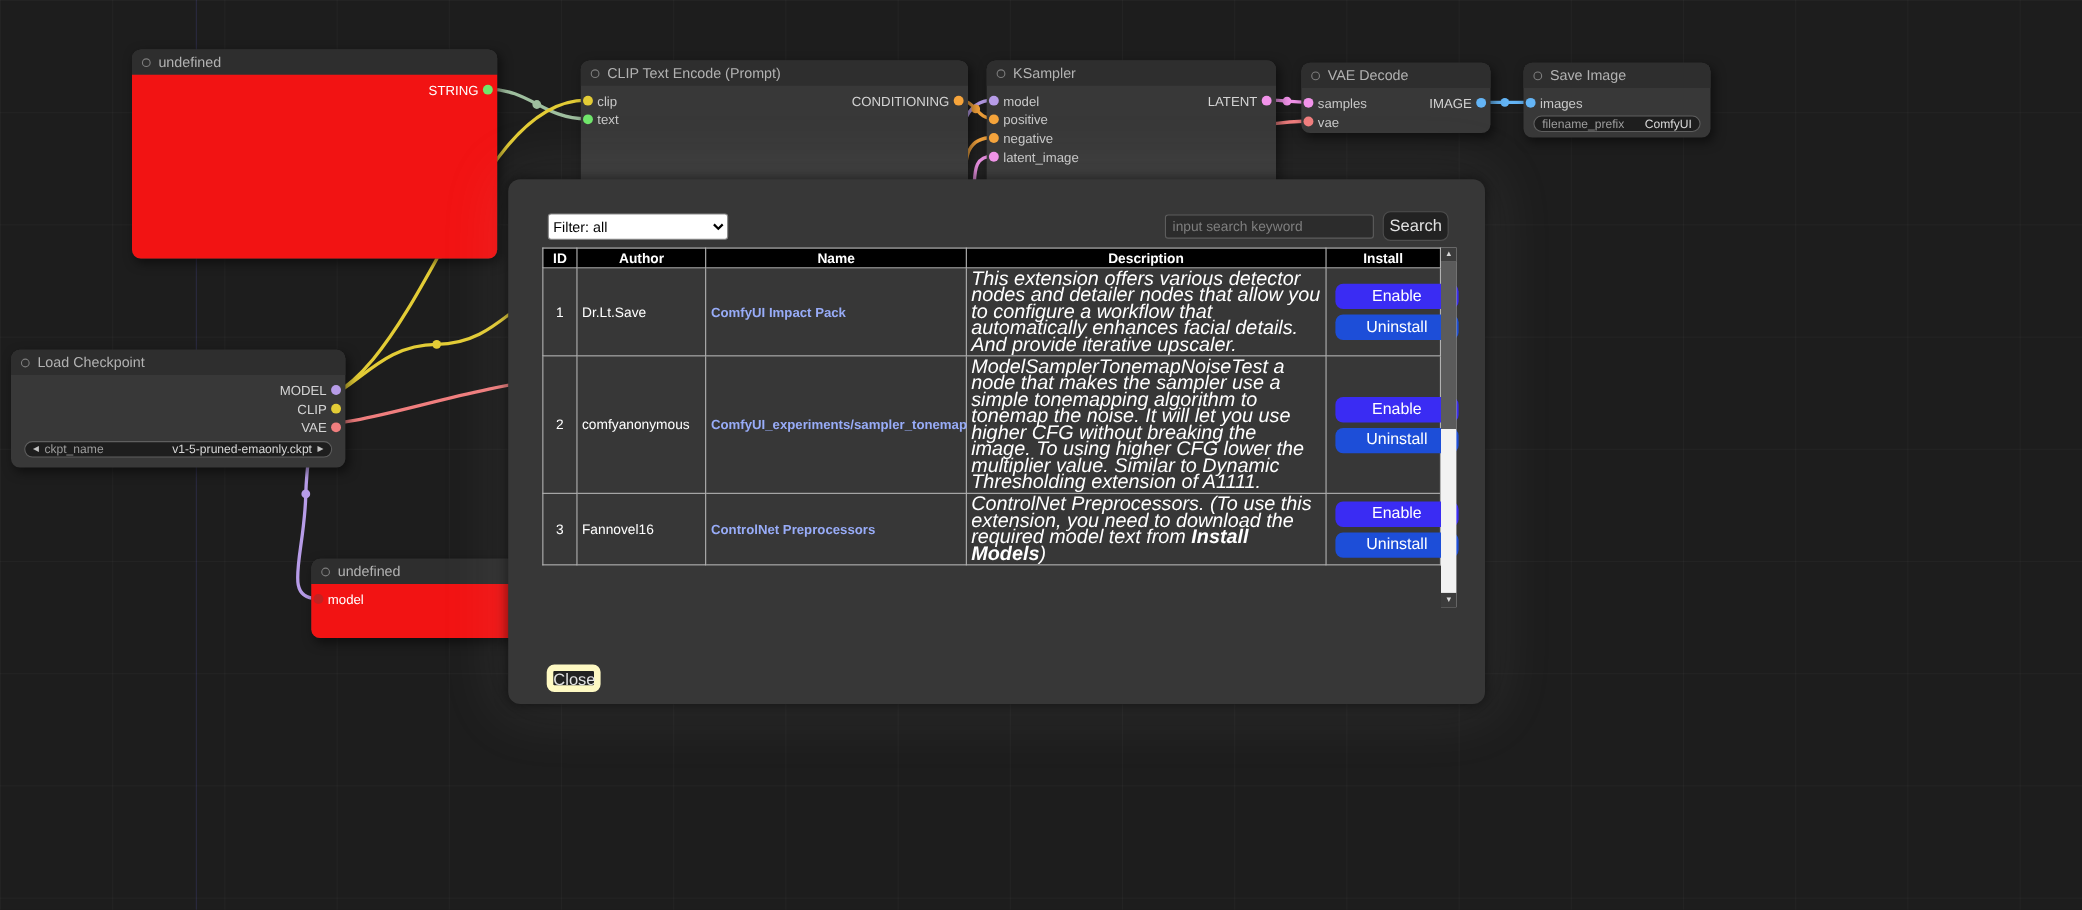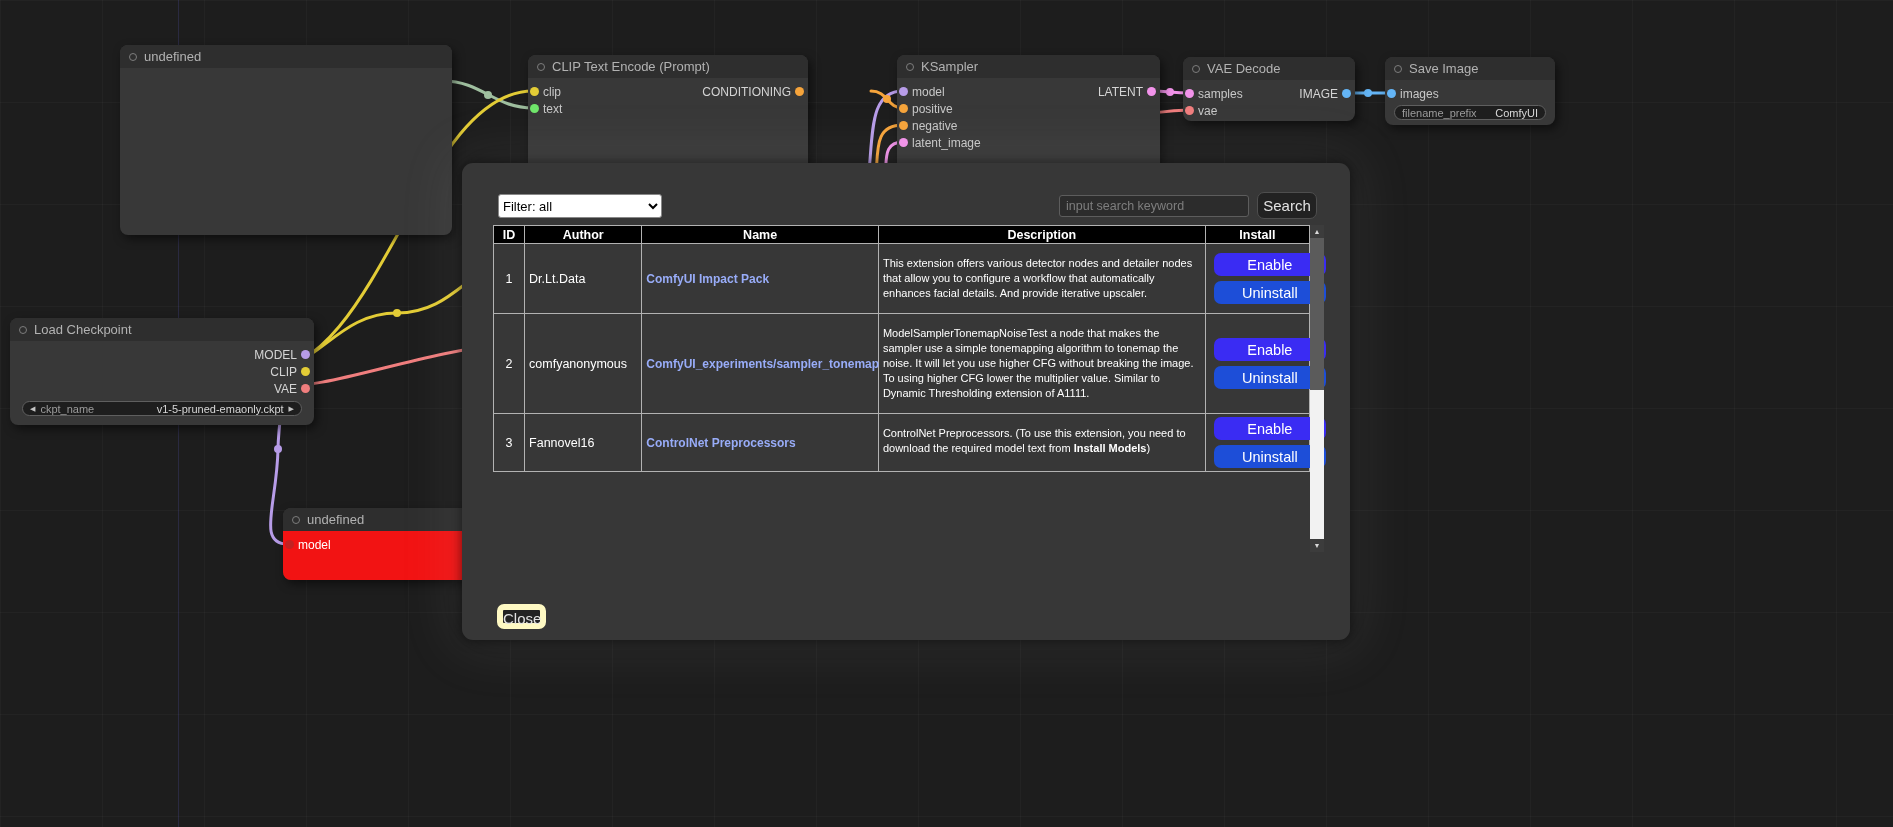--- a/index.html
+++ b/index.html
@@ -50,21 +50,21 @@
   .search-btn { position:absolute; left:795px; top:29px; width:60px; height:27px; background:#222;
             border:1px solid #4e4e4e; border-radius:7px; color:#e2e2e2; font-size:15px;
             cursor:pointer; font-family:"Liberation Sans", sans-serif; }
   .ext-table { position:absolute; left:31px; top:62px; width:817px; border-collapse:collapse;
             table-layout:fixed; }
   .ext-table th { background:#000; color:#fff; font-size:12.5px; font-weight:bold; height:18px;
             border:1px solid #b2b2b2; padding:0 2px; }
   .ext-table td { border:1px solid #b2b2b2; color:#fff; font-size:12.5px; vertical-align:middle;
             padding:1px 4px; }
   td.c-id { text-align:center; }
-  td.c-desc { vertical-align:top; font-size:11px; line-height:15px; padding:12px 4px; }
+  td.c-desc { vertical-align:top; font-size:18px; line-height:15px; padding:2px 4px;font-style:italic; }
   .ext-link { color:#98acf8; font-weight:bold; font-size:12px; text-decoration:none; }
   .btn-stack { display:flex; flex-direction:column; align-items:center; gap:5px; padding:2px 0; }
   .pill-btn { width:112px; height:23px; border:none; border-radius:7px; color:#fff; font-size:14.5px;
             cursor:pointer; font-family:"Liberation Sans", sans-serif;margin-left:25px; }
   .enable-btn { background:#3a2cf3; }
   .uninstall-btn { background:#1d4ed8; }
   .vscroll { position:absolute; left:848px; top:62px; width:14px; height:327px; background:#f2f2f2; }
   .sb-btn { position:absolute; left:0; width:14px; height:13px; background:#3c3c3c; color:#d9d9d9;
             font-size:7px; display:flex; align-items:center; justify-content:center; }
   .sb-btn.up { top:0; } .sb-btn.down { bottom:0; }
@@ -102,23 +102,31 @@
       <circle cx="1170" cy="92" r="4" fill="#f293ea"></circle>
       <circle cx="1368" cy="93" r="4" fill="#64b5f6"></circle>
     </g>
   </svg>
 
   <div class="node" style="left:120px;top:45px;width:332px;height:190px">
     <div class="titlebar">
       <span class="ring"></span>
       <span>undefined</span>
     </div>
-  </div>
-
-  <div class="node" style="left:528px;top:55px;width:280px;height:130px">
+    <div class="nbody red-body" style="height:167px">
+      <div class="slotrow">
+        <div class="slot out">
+          <span>STRING</span>
+          <span class="pin" style="background:#70e66b"></span>
+        </div>
+      </div>
+    </div>
+  </div>
+
+  <div class="node" style="left:528px;top:55px;width:352px;height:130px">
     <div class="titlebar">
       <span class="ring"></span>
       <span>CLIP Text Encode (Prompt)</span>
     </div>
     <div class="nbody">
       <div class="slotrow">
         <div class="slot in">
           <span class="pin" style="background:#e3cc36"></span>
           <span>clip</span>
         </div>
@@ -292,21 +300,21 @@
         <th>ID</th>
         <th>Author</th>
         <th>Name</th>
         <th>Description</th>
         <th>Install</th>
       </tr>
     </thead>
     <tbody>
       <tr style="height:70px">
         <td class="c-id">1</td>
-        <td>Dr.Lt.Data</td>
+        <td>Dr.Lt.Save</td>
         <td><a class="ext-link" href="#">ComfyUI Impact Pack</a></td>
         <td class="c-desc"><span>This extension offers various detector nodes and detailer nodes that allow you to configure a workflow that automatically enhances facial details. And provide iterative upscaler.</span><b></b><span></span></td>
         <td>
           <div class="btn-stack">
             <button class="pill-btn enable-btn">Enable</button>
             <button class="pill-btn uninstall-btn">Uninstall</button>
           </div>
         </td>
       </tr>
       <tr style="height:72px">

